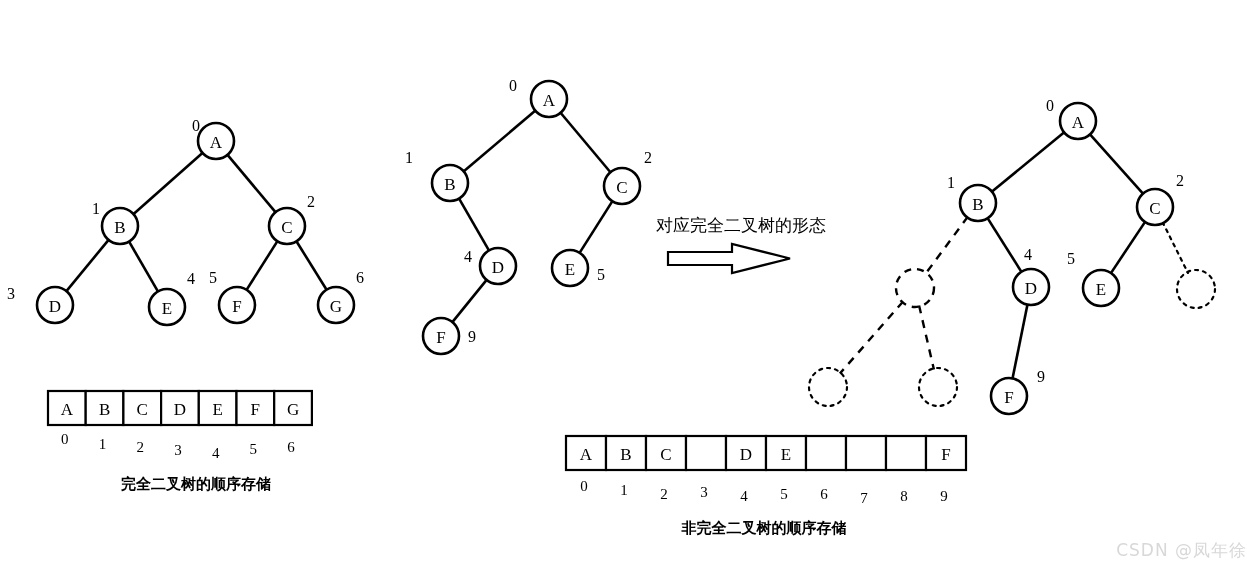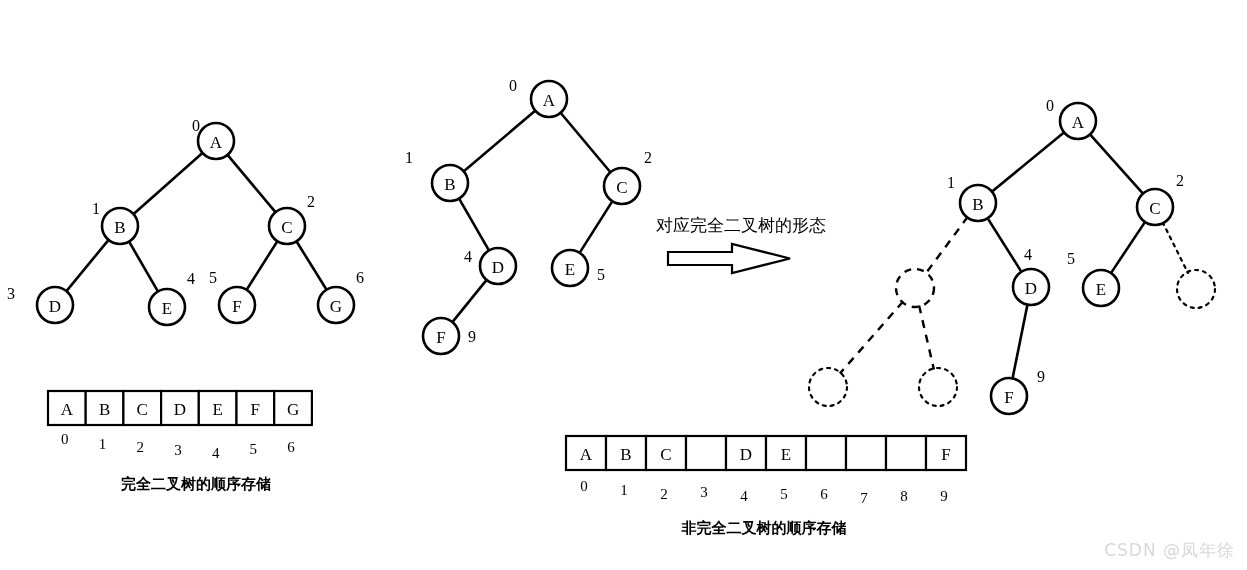--- a/index.html
+++ b/index.html
@@ -106,21 +106,21 @@
     dominant-baseline: central;
   }
   .block-arrow {
     fill: #ffffff;
     stroke: #000000;
     stroke-width: 2.2;
     stroke-linejoin: miter;
   }
   .watermark {
     position: absolute;
-    right: 12px;
+    right: 0;
     bottom: 8px;
     font-family: "DejaVu Sans", sans-serif;
     font-size: 17px;
     color: #d8d8d8;
     letter-spacing: 1px;
     user-select: none;
   }
 </style>
 </head>
 <body>

